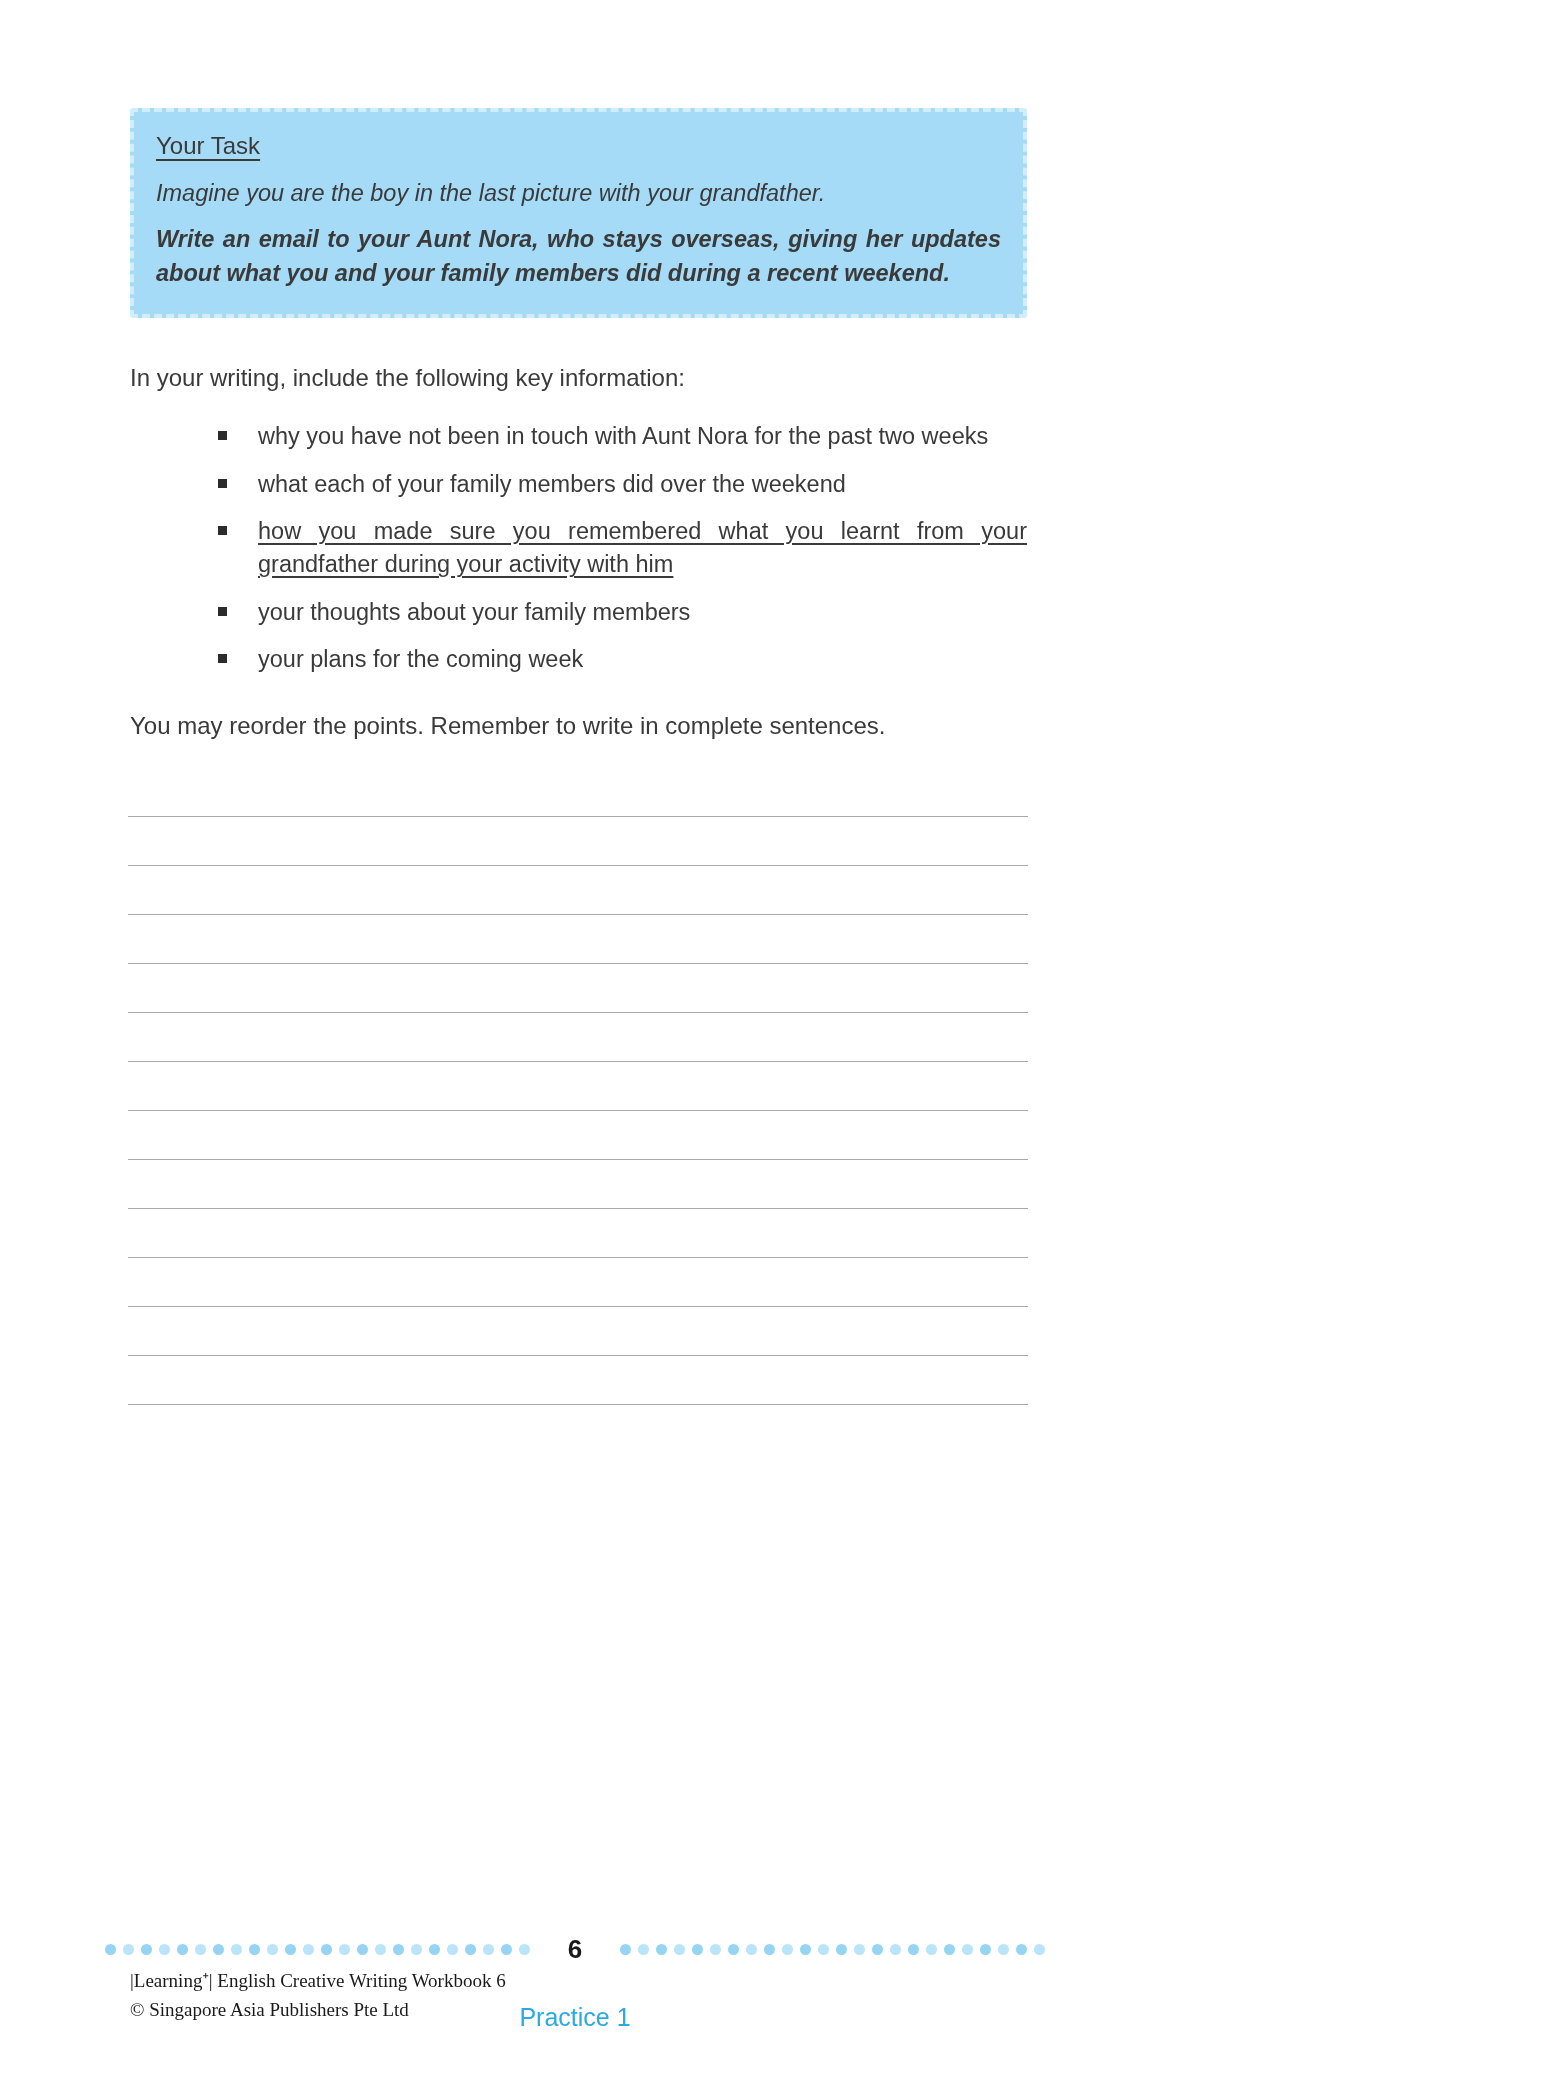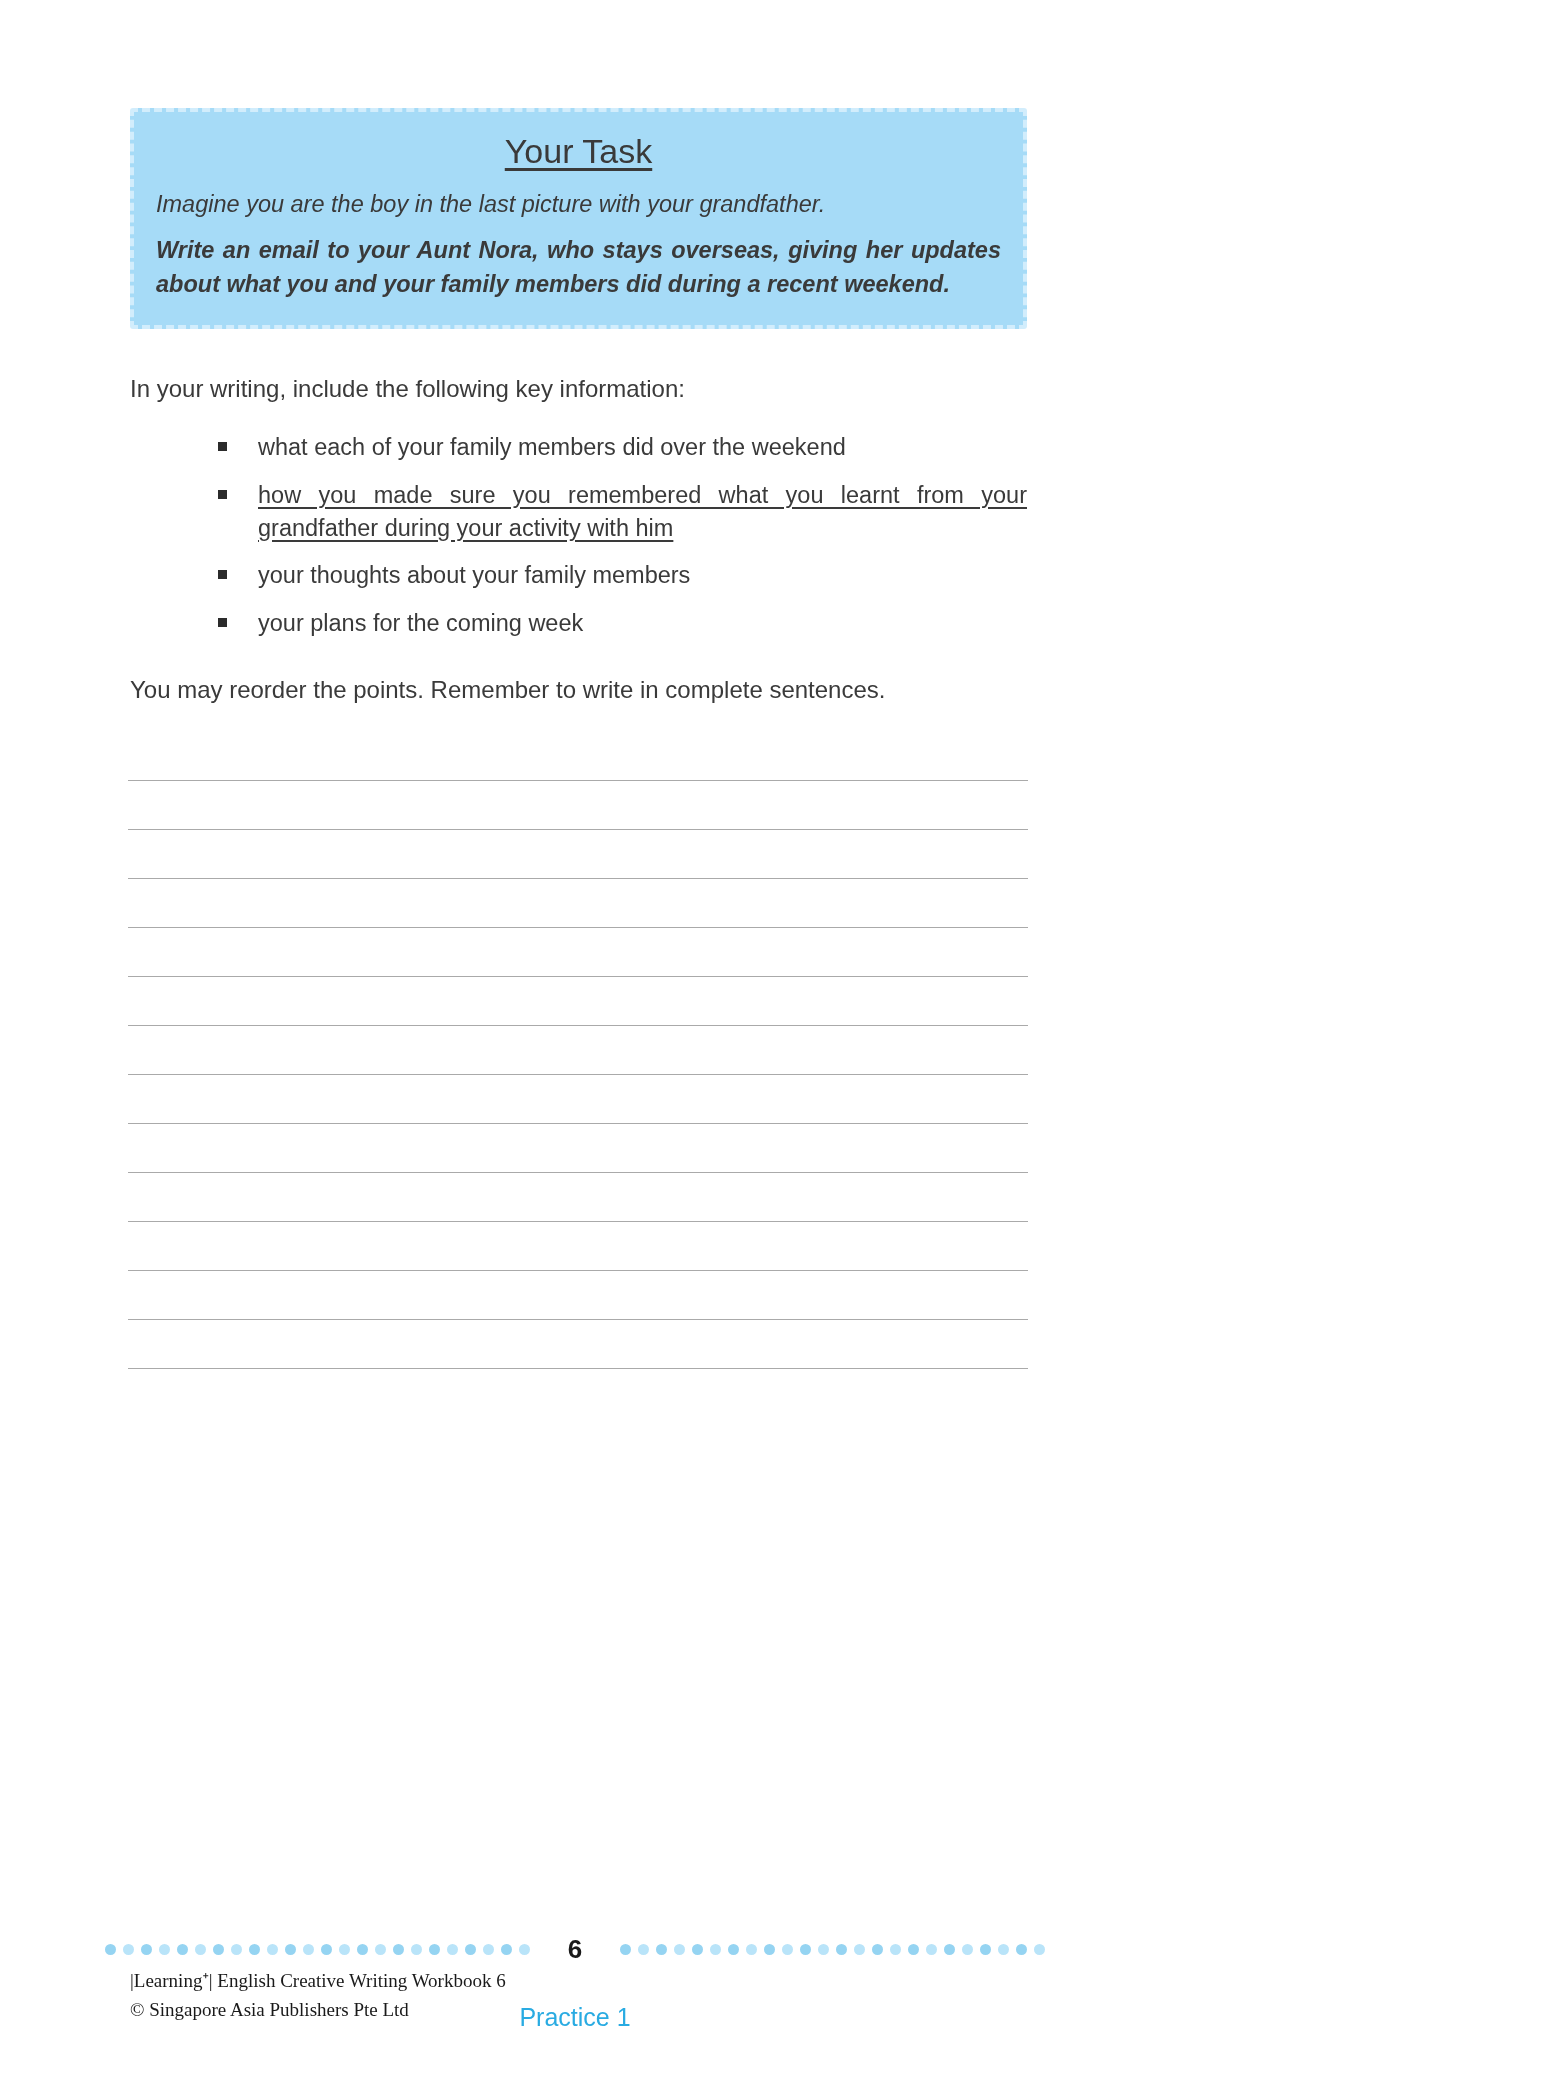--- a/index.html
+++ b/index.html
@@ -19,26 +19,25 @@
     width: 897px;
   }
   
   .task-box {
     background: #a6dbf7;
     border: 4px dashed #d2edfc;
     border-radius: 3px;
     padding: 20px 22px 24px 22px;
   }
   .task-heading {
-    font-size: 34px;
+    font-size: 24px;
     color: #3a3a3a;
     text-decoration: underline;
     text-underline-offset: 5px;
     margin-bottom: 16px;
-    text-align: center;
   }
   .task-box p {
     font-size: 23.5px;
     line-height: 1.45;
     margin-top: 12px;
     color: #3a3a3a;
     font-style: italic;
   }
   .task-bold {
     font-weight: bold;
@@ -157,20 +156,21 @@
 
   <div class="task-box">
     <div class="task-heading">Your Task</div>
     <p class="task-intro">Imagine you are the boy in the last picture with your grandfather.</p>
     <p class="task-bold">Write an email to your Aunt Nora, who stays overseas, giving her updates about what you and your family members did during a recent weekend.</p>
   </div>
 
   <p class="include-line">In your writing, include the following key information:</p>
 
   <ul class="bullets" id="bullet-list">
+      <li><span class="bullet-marker"></span><span class="bullet-text">why you have not been in touch with Aunt Nora for the past two weeks</span></li>
       <li><span class="bullet-marker"></span><span class="bullet-text">what each of your family members did over the weekend</span></li>
       <li class="underlined"><span class="bullet-marker"></span><span class="bullet-text">how you made sure you remembered what you learnt from your grandfather during your activity with him</span></li>
       <li><span class="bullet-marker"></span><span class="bullet-text">your thoughts about your family members</span></li>
       <li><span class="bullet-marker"></span><span class="bullet-text">your plans for the coming week</span></li>
     </ul>
 
   <p class="reorder">You may reorder the points. Remember to write in complete sentences.</p>
 
   <div class="writing-lines" id="writing-lines">
       <div class="writing-line"></div>

